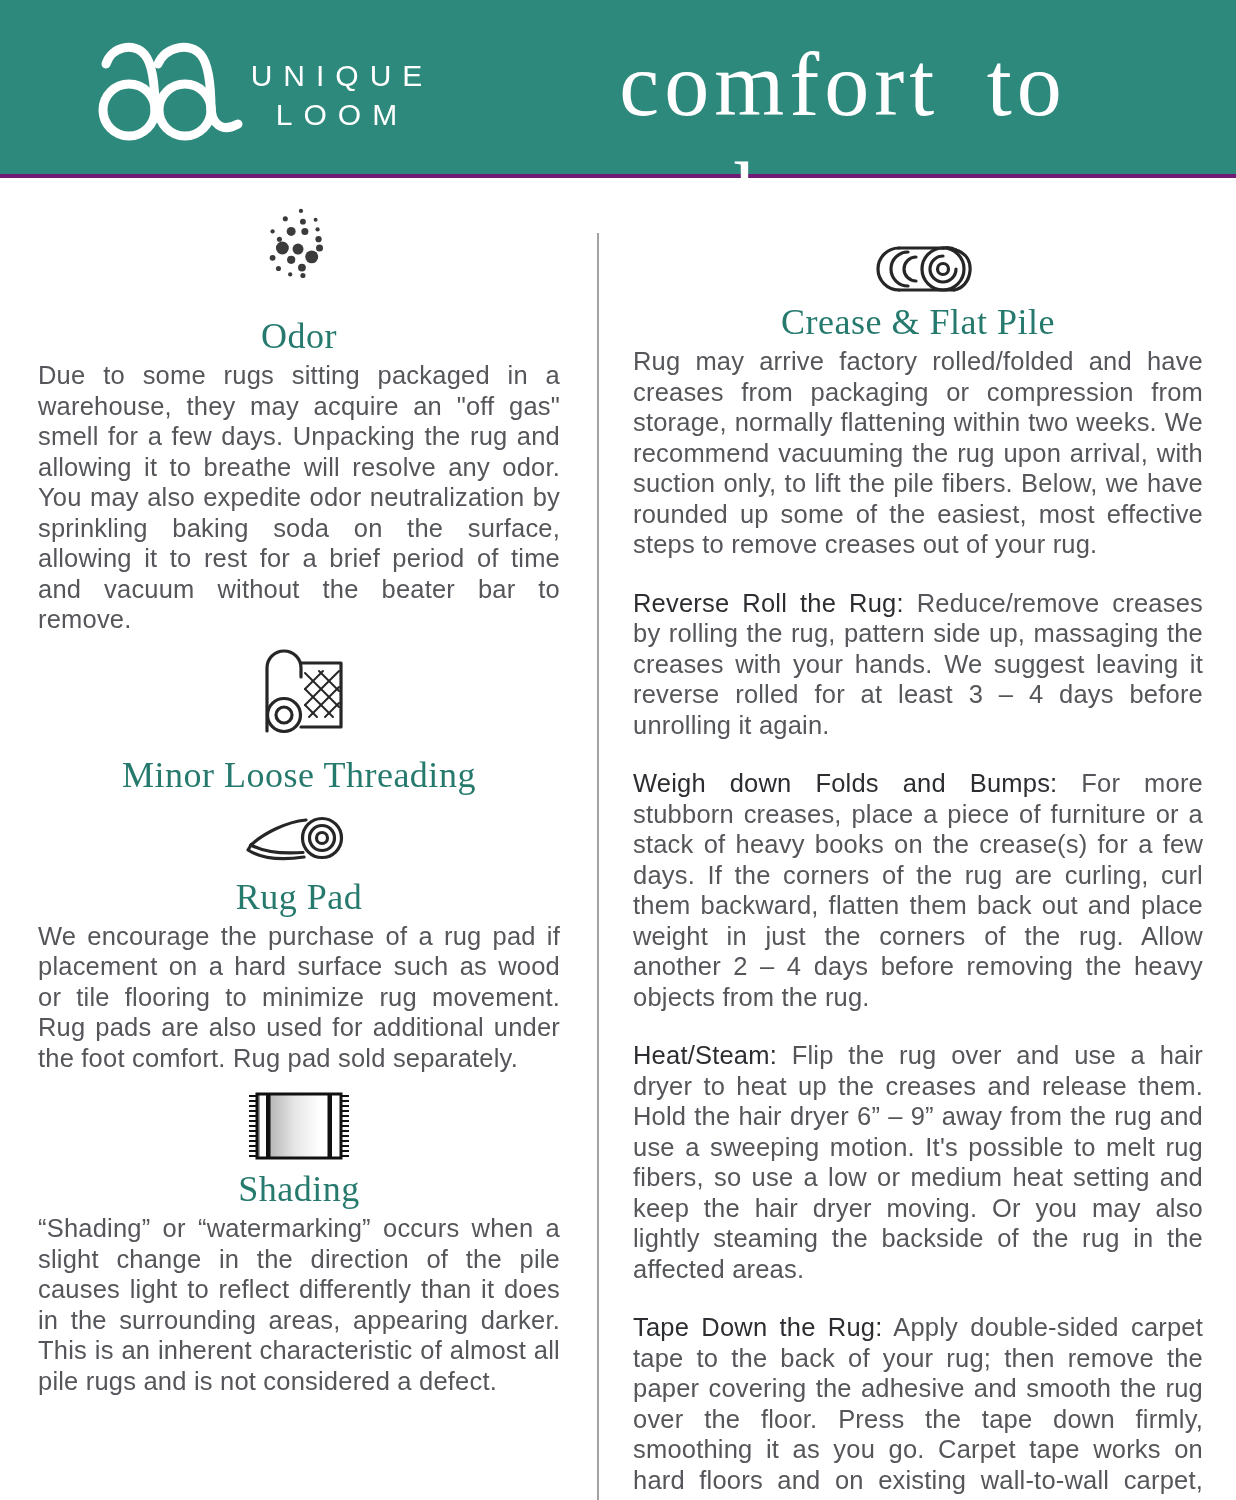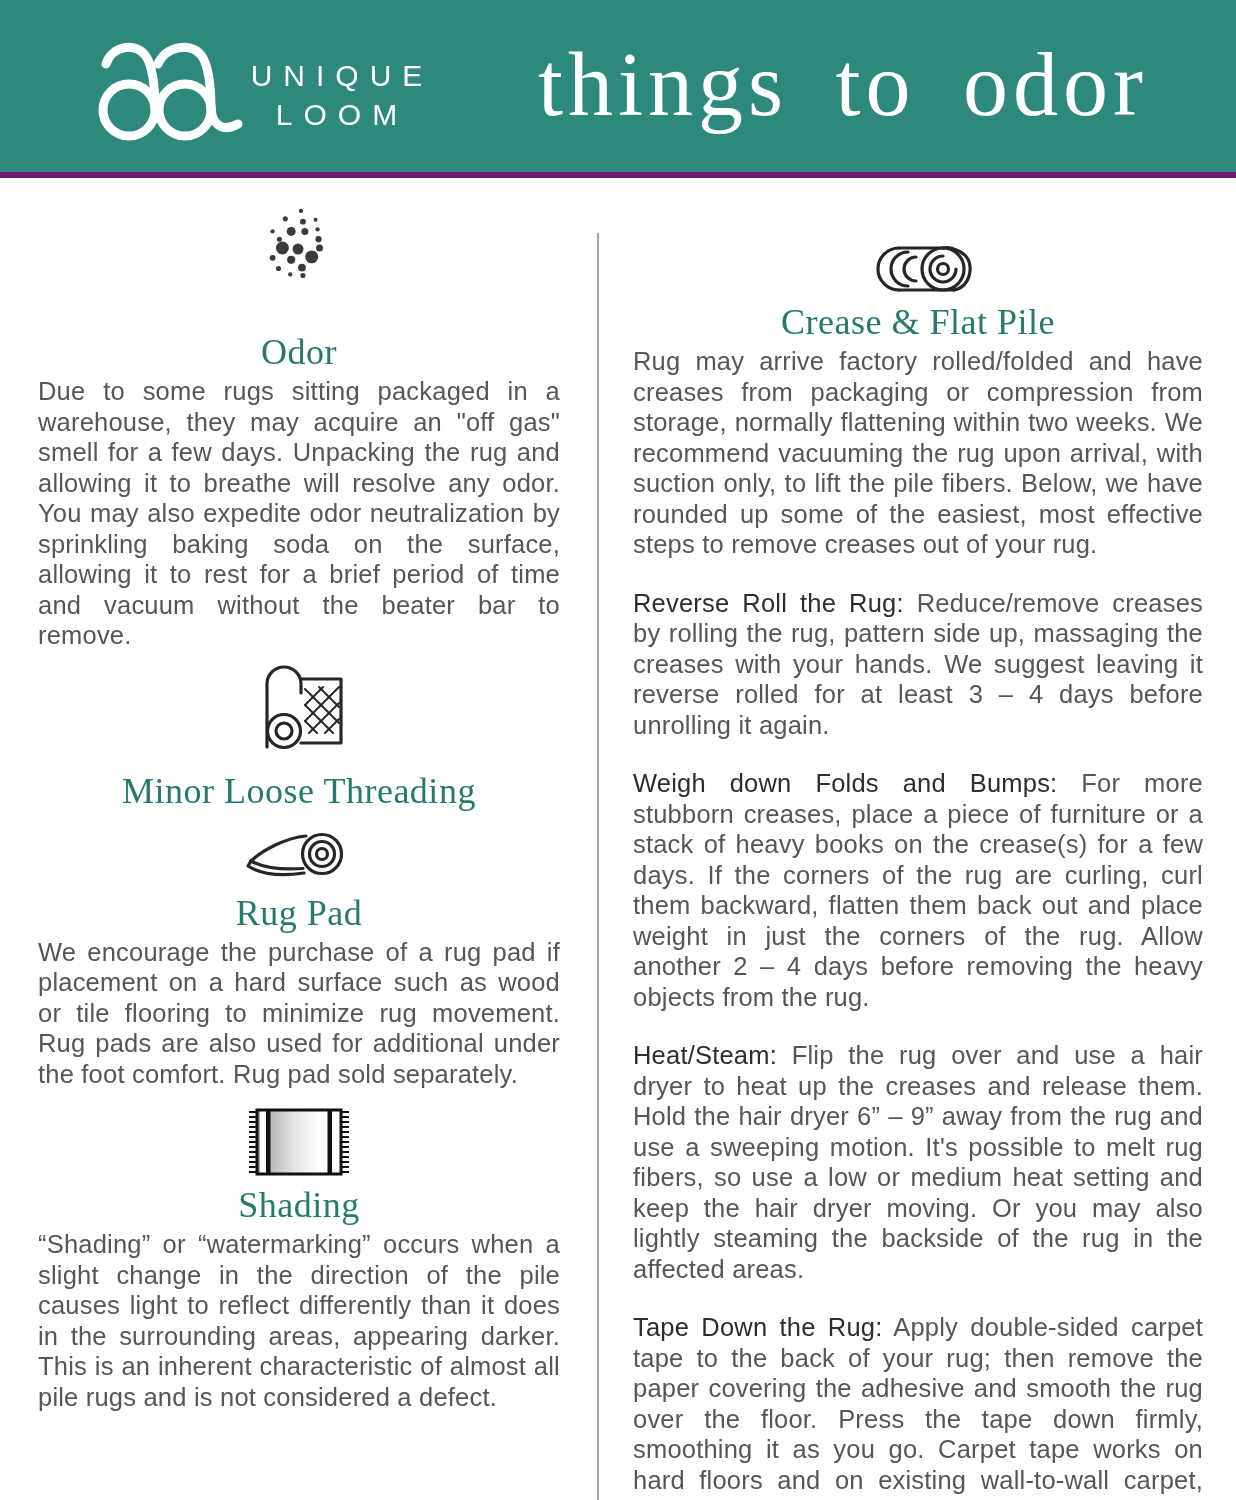--- a/index.html
+++ b/index.html
@@ -5,21 +5,21 @@
   * { margin:0; padding:0; box-sizing:border-box; }
   html,body { background:#ffffff; }
   .page {
     position:relative; width:1236px; height:1500px;
     background:#ffffff; overflow:hidden;
     font-family:"Liberation Sans", sans-serif;
   }
   
   .header {
     position:absolute; left:0; top:0; width:1236px; height:178px;
-    background:#2e897d; border-bottom:6px solid #701a75;
+    background:#2e897d; border-bottom:4px solid #701a75;
   }
   .logo { position:absolute; left:96px; top:40px; width:150px; height:102px; }
   .brand {
     position:absolute; left:250px; top:56px; width:184px;
     color:#ffffff; text-align:center;
     font-size:30px; letter-spacing:11px; line-height:39px; font-weight:400;
   }
   .header-title {
     position:absolute; left:498px; top:30px; width:690px;
     color:#ffffff; text-align:center;
@@ -41,21 +41,21 @@
     font-size:36px; line-height:44px; color:#26796d;
     text-align:center; letter-spacing:0.5px;
   }
   p.body {
     font-size:25.5px; line-height:30.5px; color:#55565a;
     text-align:justify; letter-spacing:0.2px;
   }
   p.body .lead { font-weight:400; color:#2c2d30; }
   
   .mt-icon1 { margin-top:28px; }
-  .mt-h1    { margin-top:32px; }
+  .mt-h1    { margin-top:16px; }
   .mt-p     { margin-top:2px;  }
   .mt-icon2 { margin-top:8px;  }
   .mt-h2    { margin-top:6px;  }
   .mt-icon3 { margin-top:10px; }
   .mt-h3    { }
   .mt-icon4 { margin-top:16px; }
   .mt-h4    { }
   .mt-ricon { margin-top:64px; }
   .mt-rh    { }
   .mt-step  { margin-top:28px; }
@@ -71,21 +71,21 @@
       <circle cx="33" cy="70" r="26"></circle>
       <path d="M10,24 C16,6 38,2 49,15 C57,25 59,46 59,70"></path>
       <circle cx="89" cy="70" r="26"></circle>
       <path d="M62,24 C70,6 94,2 105,15 C113,25 115,46 115,70"></path>
       <path d="M115,66 C115,84 126,93 142,84"></path>
     </svg>
     <div class="brand">
       <div>UNIQUE</div>
       <div>LOOM</div>
     </div>
-    <div class="header-title">things to odor</div>
+    <div class="header-title">comfort to know</div>
   </div>
 
   <div class="v-divider"></div>
 
   <div class="col col-left">
 
     <div class="icon-wrap mt-icon1">
       <svg width="72" height="88" viewBox="0 0 72 90" fill="#3b3b3b">
         <circle cx="38" cy="5" r="2.2"></circle>
           <circle cx="22" cy="13" r="2.6"></circle>

